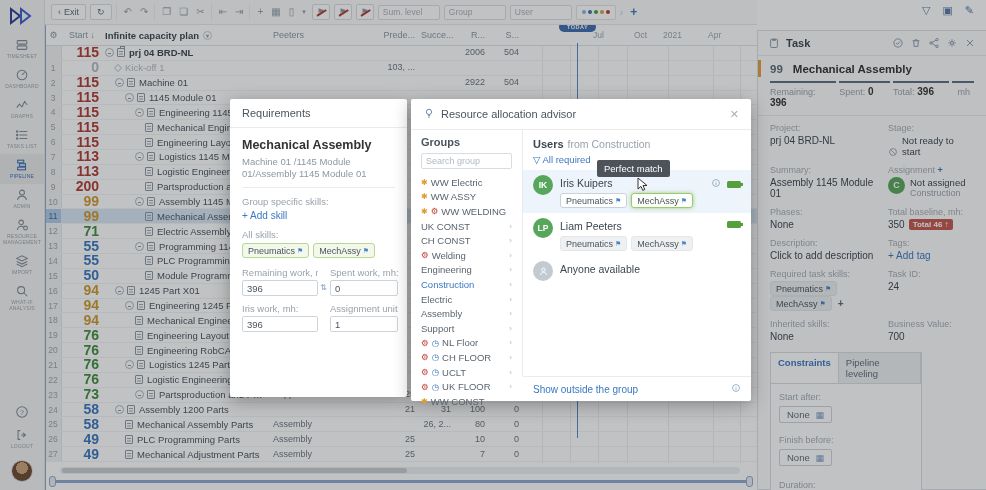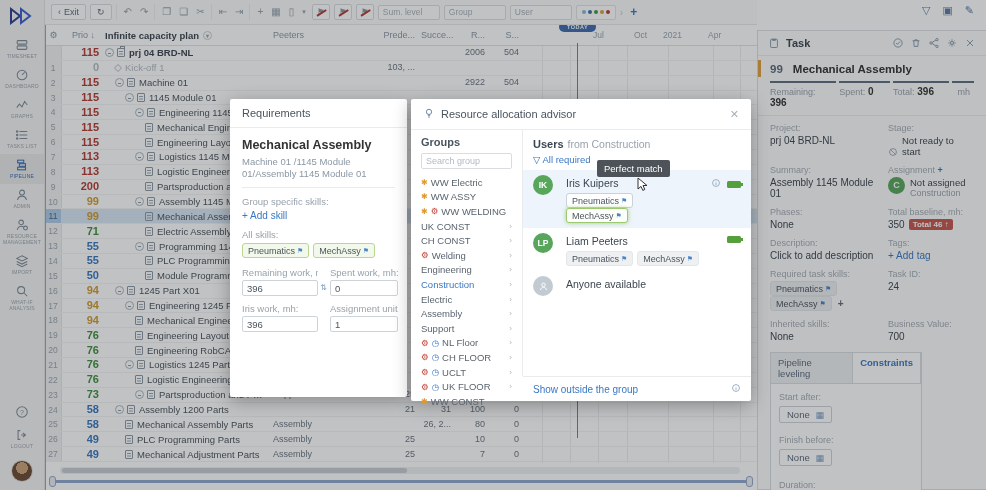--- a/index.html
+++ b/index.html
@@ -51,21 +51,21 @@
 .gantt-header{position:absolute;left:477px;top:0;right:0;height:21px}
 .tick{position:absolute;top:5px;font-size:8.5px;color:#9aa5b0}
 .today-badge{position:absolute;left:514px;top:-3px;width:37px;height:10px;background:#3f6cae;border-radius:5px;color:#fff;font-size:5.5px;font-weight:bold;text-align:center;line-height:10px;letter-spacing:.5px;z-index:7}
 .today-line{position:absolute;left:532px;top:18px;bottom:52px;width:1px;background:#5b87c5;z-index:5}
 .gantt-gridlines{position:absolute;left:477px;top:21px;bottom:27px;right:0;z-index:0}
 .ggl{position:absolute;top:0;bottom:0;width:1px;background:#eceff2}
 .grid-rows{position:relative;z-index:1}
 .grid-row{display:flex;height:14.87px;border-bottom:1px solid #f1f3f5;font-size:9.5px;color:#4a545e;align-items:center;cursor:pointer}
 .grid-row .cell{padding:0 3px;white-space:nowrap;overflow:hidden;line-height:13px}
 .cell.col-num{background:#f0f1f3;border-right:1px solid #e3e6e9;color:#9aa5b0;font-size:8.5px;height:100%;line-height:14px}
-.cell.col-prio{font-weight:bold;font-size:11px}
+.cell.col-prio{font-weight:bold;font-size:14px}
 .pr-red{color:#b23c35}.pr-orange{color:#cf9b30}.pr-green{color:#3f8f3f}.pr-blue{color:#3a78c0}.pr-gray{color:#b3bac1}
 .grid-row.sel{background:#d8e6f5}
 .grid-row.sel .cell.col-num{background:#aecbe8;color:#47688c}
 .grid-row.muted .tname,.grid-row.muted .ti{color:#b3bac1;border-color:#c9cfd5}
 .grid-row.prj .tname{font-weight:bold;color:#3c4650}
 .cell.col-assignee,.cell.col-prede,.cell.col-succe,.cell.col-r,.cell.col-s{font-size:9px;color:#6a7682}
 .caret{display:inline-block;width:9px;height:9px;border:1px solid #a9b6c2;border-radius:50%;position:relative;margin-right:3px;vertical-align:-1px;flex:none}
 .caret::after{content:'';position:absolute;left:2px;right:2px;top:3.5px;height:1px;background:#8a97a5}
 .ti{display:inline-block;width:8px;height:9px;border:1px solid #8a97a5;border-radius:1px;position:relative;margin-right:4px;vertical-align:-1px;flex:none}
 .ti::after{content:'';position:absolute;left:1px;right:1px;top:2px;height:1px;background:#9aa7b3;box-shadow:0 2.5px 0 #9aa7b3}
@@ -151,21 +151,21 @@
 .grp .clock{color:#3a78c3;font-size:8.5px}
 .grp .chev{margin-left:auto;color:#b0b8c0;font-size:8px}
 .grp.selected{color:#3a78c3}
 .adv-right{flex:1;display:flex;flex-direction:column;min-width:0}
 .usr-head{display:flex;gap:4px;align-items:baseline;padding:8px 10px 4px;font-size:10.5px}
 .usr-head b{color:#3c4650;font-size:11px}
 .usr-head .from{color:#98a2ac}
 .usr-search-row{display:flex;align-items:center;gap:6px;padding:0 10px 5px}
 .usr-search-row .srch{margin:0;flex:1}
 .allreq{color:#3a78c3;font-size:9.5px;white-space:nowrap;cursor:pointer}
-.usr{display:flex;gap:13px;padding:5px 10px;align-items:flex-start}
+.usr{display:flex;gap:7px;padding:5px 10px;align-items:flex-start}
 .usr.sel{background:#edf4fb}
 .usr .av{width:20px;height:20px;line-height:20px;font-size:8.5px}
 .usr .av.anon{background:#c3cbd2}
 .usr-main{flex:1;min-width:0}
 .usr-name{font-size:10.5px;color:#3c4650;margin:2px 0 4px}
 .usr-icons{display:flex;gap:6px;align-items:center;margin:3px 0 0}
 .battery{width:14px;height:7px;background:#55a03c;border-radius:1.5px;position:relative;flex:none}
 .battery::after{content:'';position:absolute;right:-2px;top:2px;width:2px;height:3px;background:#55a03c}
 .iico svg{width:10px;height:10px;fill:none;stroke:#8aa0b5;stroke-width:1.3}
 .adv-foot{border-top:1px solid #ebebeb;margin-left:112px;display:flex;align-items:center;padding:6px 10px;font-size:10px}
@@ -321,21 +321,21 @@
         </div>
       <span class="tb-ghost">›</span>
       <span class="tb-plus">+</span>
     </div>
 
     <div class="vline"></div>
 
     <div class="grid-area">
       <div class="grid-header">
         <div class="gh col-num">⚙</div>
-        <div class="gh col-prio"><span>Prio</span> <span>↓</span></div>
+        <div class="gh col-prio"><span>Start</span> <span>↓</span></div>
         <div class="gh col-name gh-plan"><span>Infinite capacity plan</span><span class="gh-caret">▾</span></div>
         <div class="gh col-assignee">Peeters</div>
         <div class="gh col-prede">Prede...</div>
         <div class="gh col-succe">Succe...</div>
         <div class="gh col-r">R...</div>
         <div class="gh col-s">S...</div>
         <div class="gantt-header">
             <span class="tick" style="left: 71px;">Jul</span>
             <span class="tick" style="left: 112px;">Oct</span>
             <span class="tick" style="left: 141px;">2021</span>
@@ -878,22 +878,22 @@
           <div class="fl">Inherited skills:</div>
           <div class="fv">None</div>
         </div>
       <div class="fld">
           <div class="fl">Business Value:</div>
           <div class="fv">700</div>
         </div>
     </div>
     <div class="tabbox">
       <div class="tabs">
+          <div class="tab active">Constraints</div>
           <div class="tab">Pipeline leveling</div>
-          <div class="tab active">Constraints</div>
         </div>
       <div class="tabbody">
         <div class="fl">Start after:</div>
         <button class="datebtn">
             <span>None</span>
             <span class="cal">▦</span>
           </button>
         <div class="fl" style="margin-top:12px">Finish before:</div>
         <button class="datebtn">
             <span>None</span>

